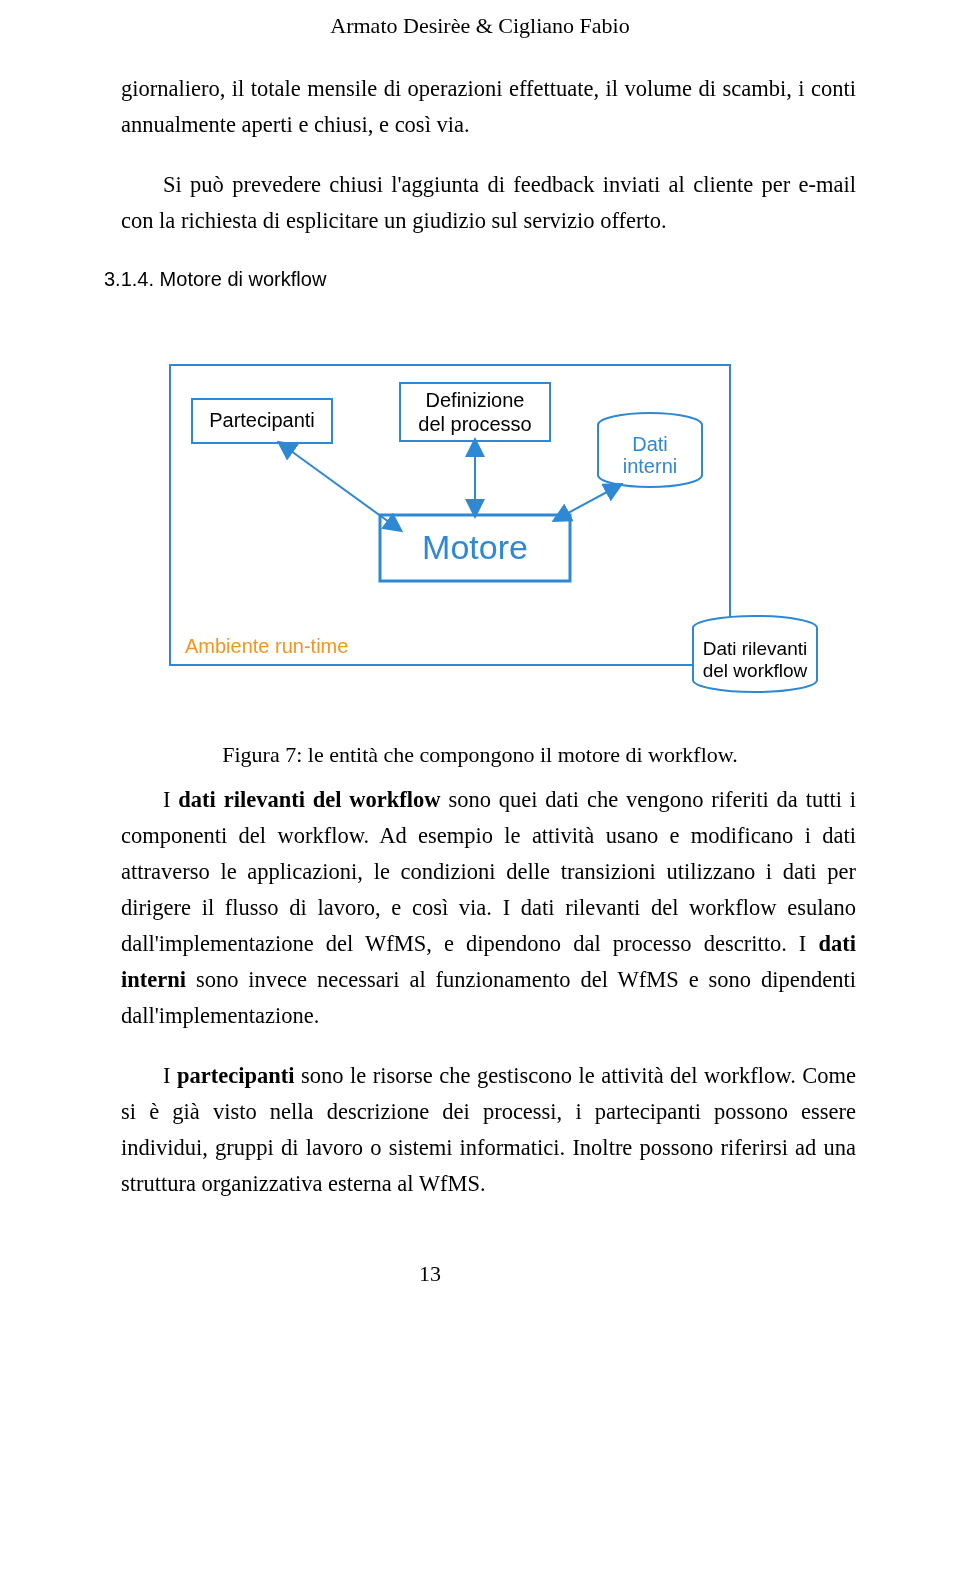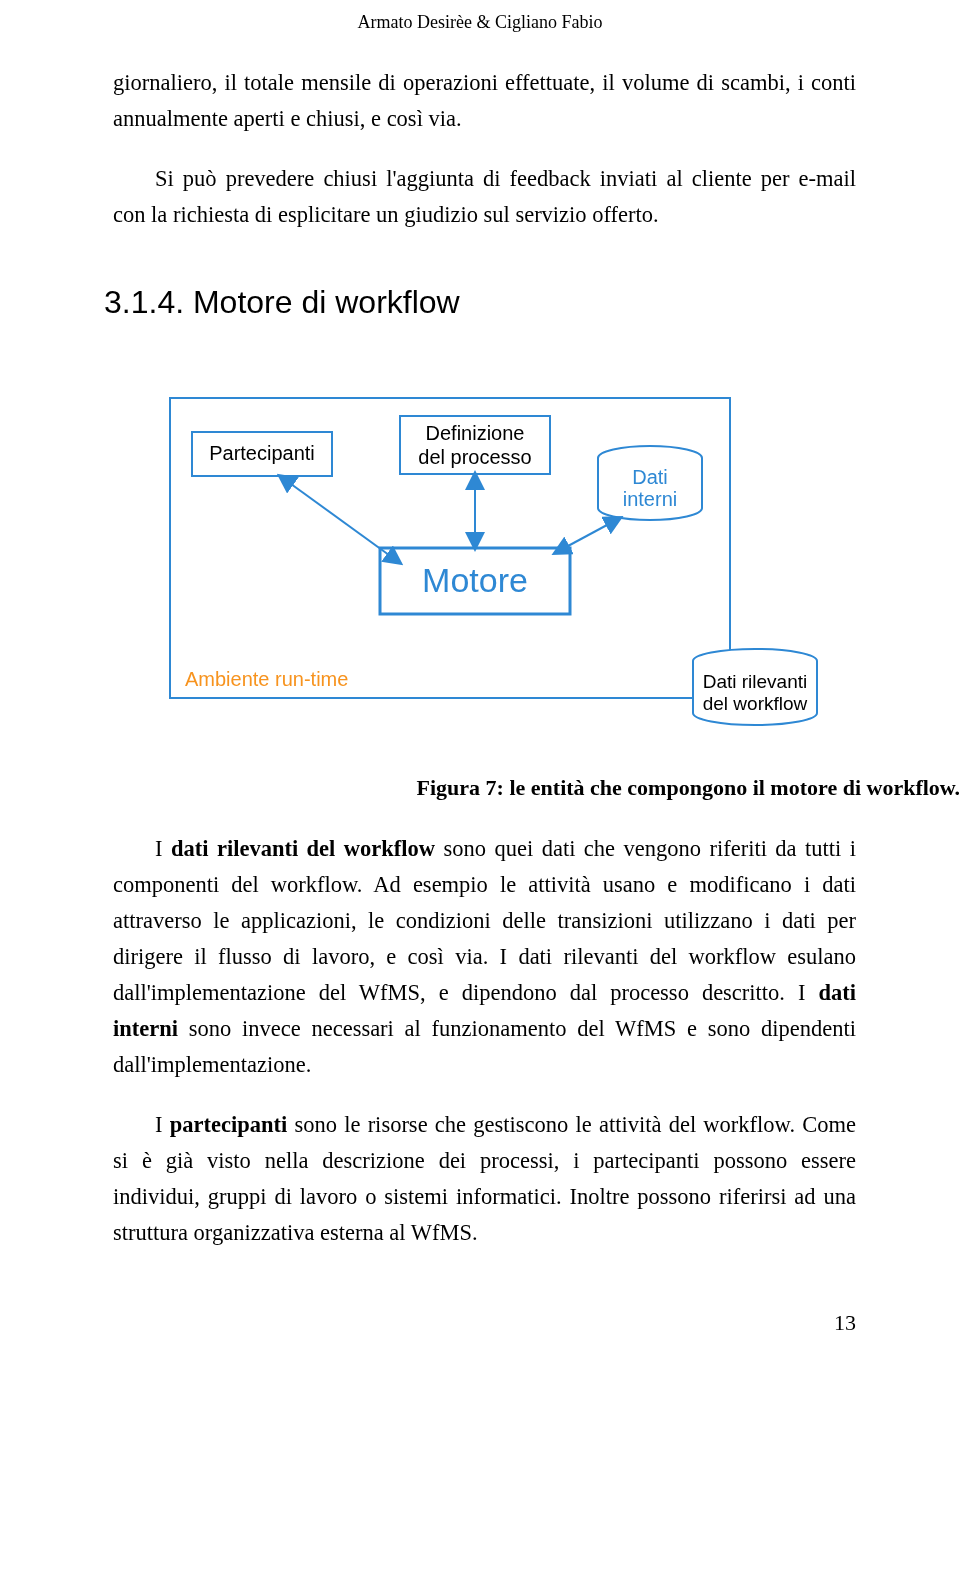--- a/index.html
+++ b/index.html
@@ -1,26 +1,26 @@
 <!DOCTYPE html>
 <html><head>
 <meta charset="utf-8">
 <style>
   html,body{margin:0;padding:0;background:#fff;color:#000;}
   .page{width:960px;margin:0 auto;font-family:"Times New Roman",Times,serif;font-size:22.5px;line-height:1.6;text-align:justify;}
-  .header{text-align:center;font-size:18px;padding-top:8px;padding-bottom:28px;}
+  .header{text-align:center;font-size:22px;padding-top:8px;padding-bottom:28px;}
   .block{padding:0 104px;}
-  p{margin:0 0 24px 9px;}
+  p{margin:0 0 24px 17px;}
   .indent{text-indent:42px;}
-  .section-heading{font-family:Arial,Helvetica,sans-serif;font-size:32px;margin-top:44px;margin-bottom:22px;}
+  .section-heading{font-family:Arial,Helvetica,sans-serif;font-size:20px;margin-top:24px;margin-bottom:22px;}
   .figure{width:700px;margin:50px auto 10px auto;}
   .figure svg{display:block;margin:0 auto;}
-  .caption{text-align:right;font-weight:bold;font-size:22px;margin:22px 0 26px 0;}
+  .caption{text-align:center;font-weight:normal;font-size:22px;margin:22px 0 10px 0;}
   .bold{font-weight:bold;}
-  .pagenum{text-align:right;padding:30px 104px 20px 4px;font-size:22px;}
+  .pagenum{text-align:center;padding:30px 104px 20px 4px;font-size:22px;}
 </style>
 </head>
 <body>
 
 <div class="page">
 
   <div class="header">Armato Desirèe &amp; Cigliano Fabio</div>
 
   <div class="block">
     <p>giornaliero, il totale mensile di operazioni effettuate, il volume di scambi, i conti annualmente aperti e chiusi, e così via.</p>

